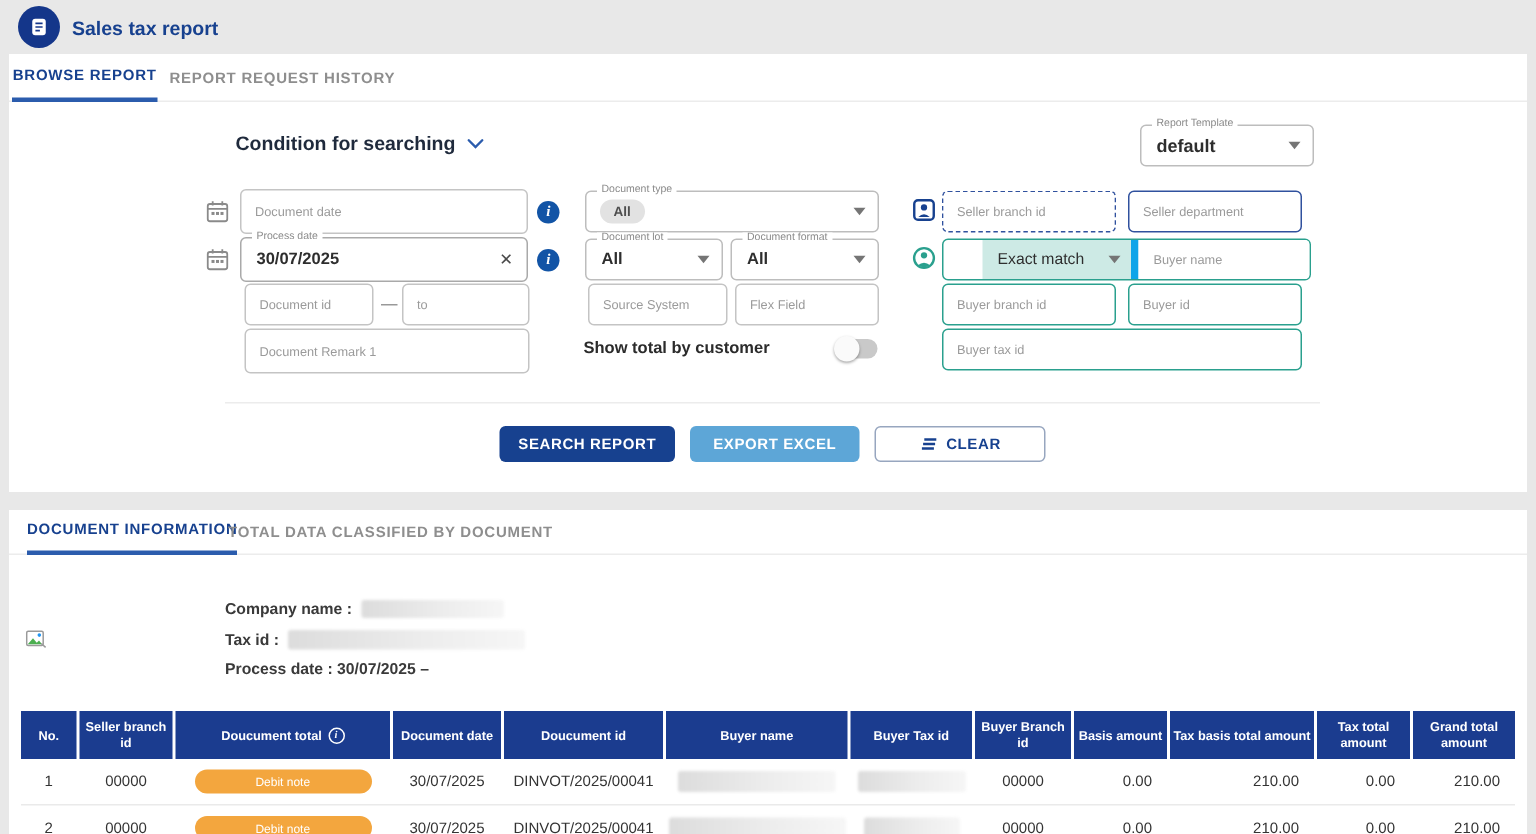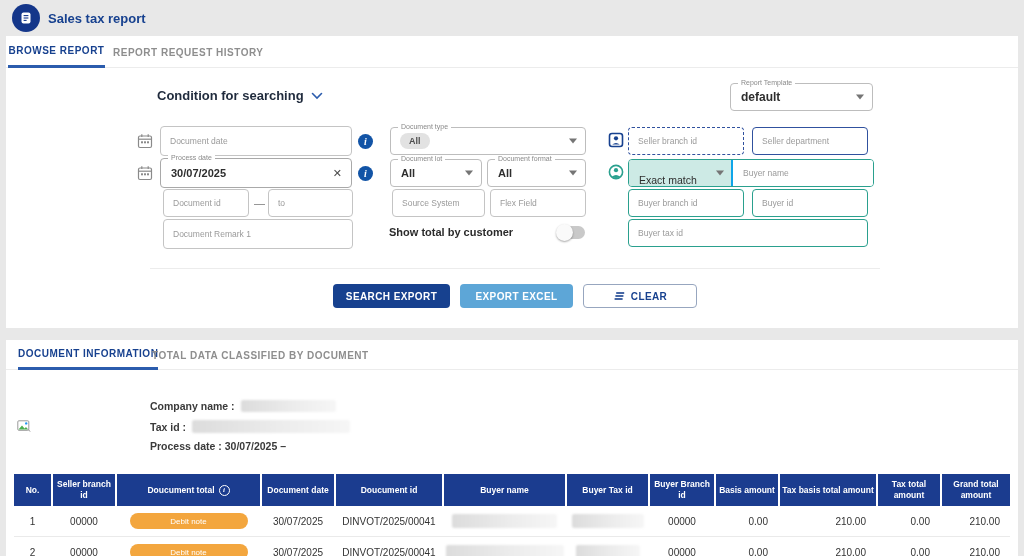--- a/index.html
+++ b/index.html
@@ -43,22 +43,22 @@
   .b-blue  { border:1px solid #30519e !important; }
   .b-blue-dash { border:1.5px dashed #30519e !important; }
   .b-teal  { border:1.5px solid #2aa08e !important; }
   .icon16 { position:absolute; width:16px; height:16px; }
   .info-ic { position:absolute; width:15px; height:15px; border-radius:50%; background:#1254a6;
              color:#fff; display:flex; align-items:center; justify-content:center;
              font-family:"Liberation Serif",serif; font-style:italic; font-weight:bold; font-size:10px; }
   .clear-x { position:absolute; right:9px; top:50%; transform:translateY(-50%); font-size:11px; color:#4a4a4a; cursor:pointer; }
   .range-dash { position:absolute; font-size:11px; color:#777; }
   .combo { position:absolute; border:1.5px solid #2aa08e; border-radius:4px; display:flex; overflow:hidden; background:#fff; }
-  .combo-left { width:104px; background:#cdeae5; border-right:2px solid #0ea5e9; position:relative;
-                display:flex; align-items:flex-end; }
+  .combo-left { width:104px; background:#cdeae5; border-right:5px solid #0ea5e9; position:relative;
+                display:flex; align-items:center;margin-left:26px; }
   .combo-left span { font-size:10.5px; color:#2e2e2e; margin-left:10px; }
   .combo-right { flex:1; position:relative; }
   .combo-right input { width:100%; height:100%; border:none; outline:none;
                        font-family:"Liberation Sans",sans-serif; font-size:8.5px; padding:0 10px; }
   .combo-right input::placeholder { color:#9a9a9a; }
   .toggle-label { position:absolute; font-size:11px; font-weight:bold; color:#2b2b2b; }
   .toggle { position:absolute; width:27px; height:13px; background:#c9c9c9; border-radius:7px; cursor:pointer; }
   .toggle .knob { position:absolute; left:-2px; top:-2px; width:17px; height:17px; border-radius:50%;
                   background:#fafafa; box-shadow:0 1px 2px rgba(0,0,0,.35); }
   .divider { position:absolute; left:144px; top:232px; width:730px; height:1px; background:#ececec; }
@@ -117,21 +117,21 @@
       </div>
     </div>
 
     <div class="cond-title">
       <span>Condition for searching</span>
       <svg width="12" height="8" viewBox="0 0 12 8">
         <polyline points="1.5,1.5 6,6 10.5,1.5" fill="none" stroke="#2b5cad" stroke-width="1.6" stroke-linecap="round"></polyline>
       </svg>
     </div>
 
-    <div class="fselect" style="left:724px; top:47px; width:143px; height:28px;">
+    <div class="fselect" style="left:754px; top:47px; width:116px; height:28px;">
       <span class="flabel">Report Template</span>
       <span class="fvalue bold">default</span>
       <span class="arrow"></span>
     </div>
 
     <svg class="icon16" style="left:131px; top:97px;" viewBox="0 0 16 16">
       <rect x="1.5" y="3" width="13" height="11.5" rx="1.5" fill="none" stroke="#8a8a8a" stroke-width="1.2"></rect>
       <line x1="1.5" y1="6.2" x2="14.5" y2="6.2" stroke="#8a8a8a" stroke-width="1.2"></line>
       <line x1="4.8" y1="1.2" x2="4.8" y2="4" stroke="#8a8a8a" stroke-width="1.2"></line>
       <line x1="11.2" y1="1.2" x2="11.2" y2="4" stroke="#8a8a8a" stroke-width="1.2"></line>
@@ -209,21 +209,21 @@
     <input class="f" style="left: 157px; top: 183px; width: 190px; height: 30px;" placeholder="Document Remark 1">
     <span class="toggle-label" style="left:383px; top:190px; width:155px; text-align:left;">Show total by customer</span>
     <div class="toggle" style="left:552px; top:190px;">
       <div class="knob"></div>
     </div>
     <input class="f b-teal" style="left: 622px; top: 183px; width: 240px; height: 28px;" placeholder="Buyer tax id">
 
     <div class="divider"></div>
 
     <div class="btn btn-search">
-      <span>SEARCH EXPORT</span>
+      <span>SEARCH REPORT</span>
     </div>
     <div class="btn btn-export">
       <span>EXPORT EXCEL</span>
     </div>
     <div class="btn btn-clear">
       <svg width="13" height="10" viewBox="0 0 13 10">
         <line x1="3.2" y1="2" x2="11.2" y2="2" stroke="#17418f" stroke-width="1.6"></line>
         <line x1="2.4" y1="5" x2="10.4" y2="5" stroke="#17418f" stroke-width="1.6"></line>
         <line x1="1.6" y1="8" x2="9.6" y2="8" stroke="#17418f" stroke-width="1.6"></line>
       </svg>

